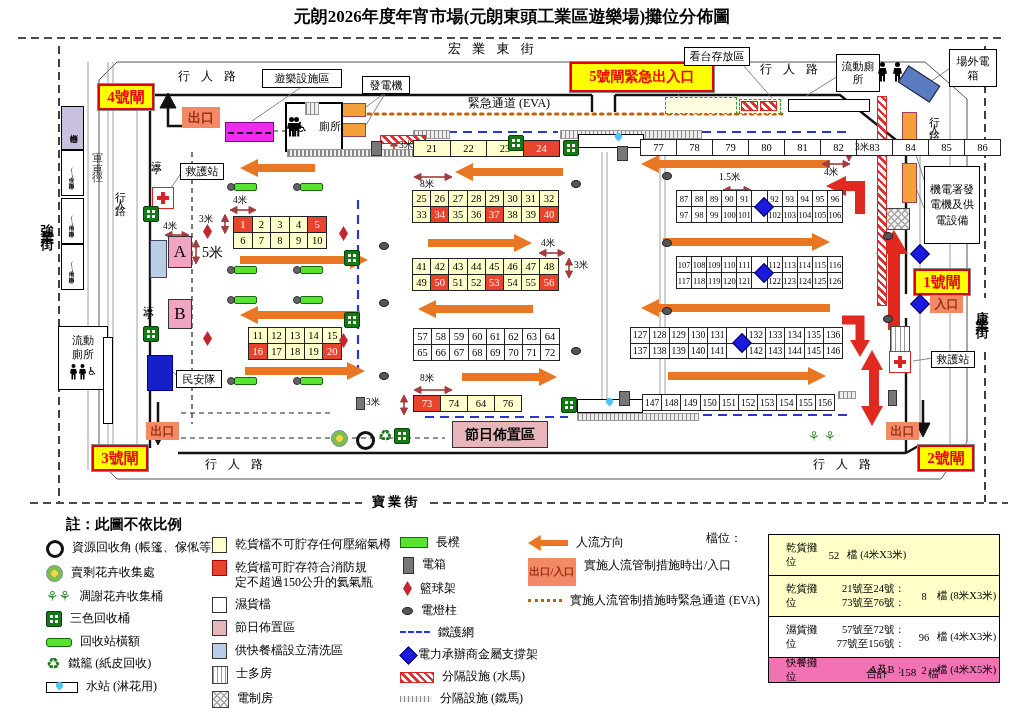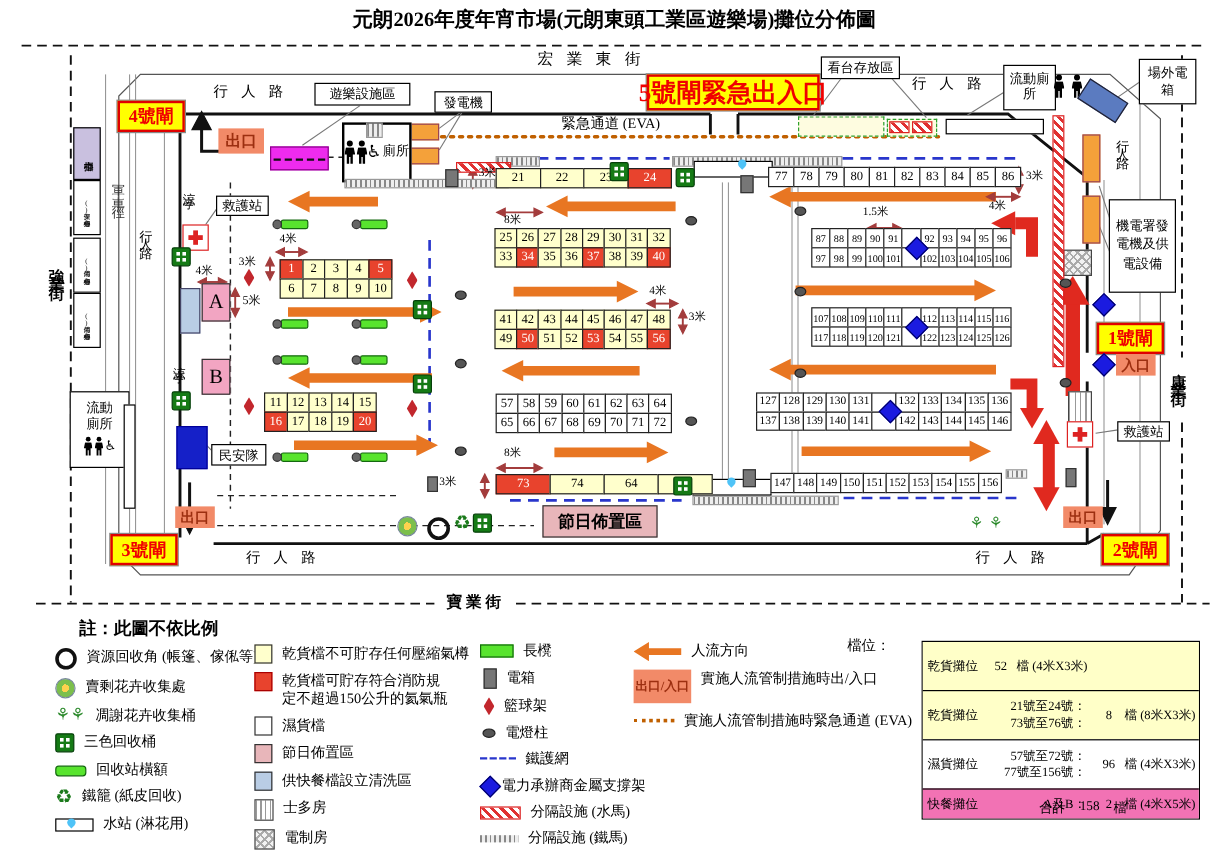--- a/index.html
+++ b/index.html
@@ -18,22 +18,22 @@
   .blk .r + .r{margin-top:-1px}
   .blk .c{box-sizing:border-box;border:1px solid #222;background:#FFFFCC;height:17px;
           display:flex;align-items:center;justify-content:center;font-size:10.5px}
   .blk .c + .c{margin-left:-1px}
   .blk.wet .c{background:#FFFFFF}
   .blk .c.red{background:#E8432D;color:#fff}
   .blk .c.gap{background:#fff}
   #b1 .c,#b2 .c{width:19.6px}
   #b3 .c{width:37.6px}
   #b4 .c,#b5 .c,#b6 .c{width:19.2px}
-  #b7 .c{width:46px}
-  #b8 .c{width:22px;height:16.5px}
+  #b7 .c{width:28px}
+  #b8 .c{width:37px;height:16.5px}
   #b9 .c,#b10 .c{width:16.1px;font-size:8.5px}
   #b11 .c{width:20.3px;height:16.5px;font-size:9.5px}
   #b12 .c{width:20.2px;font-size:9.5px}
   
   .bin{position:absolute;width:14px;height:14px;background:#157A15;border:1px solid #06400a;border-radius:2px}
   .bin::before{content:"";position:absolute;left:2.5px;top:2.5px;width:3.5px;height:3.5px;background:#fff;
                box-shadow:5px 0 #fff,0 5px #fff,5px 5px #fff}
   .bench{position:absolute;width:21px;height:6px;background:#58E42E;border:1.5px solid #14690F;border-radius:2px}
   .bench::before{content:"";position:absolute;left:-8px;top:-1px;width:6px;height:6px;border-radius:50%;background:#666;border:1px solid #333}
   .rdia{position:absolute;width:9px;height:15px;background:#C2272D;clip-path:polygon(50% 0,100% 50%,50% 100%,0 50%)}
@@ -92,21 +92,21 @@
   .i-hatchg{width:32px;height:6px;background:repeating-linear-gradient(90deg,#888 0 1.5px,#eee 1.5px 4px);margin-top:5px}
   .i-arrow{width:40px;height:16px;background:#E87622;clip-path:polygon(0 50%,32% 0,32% 32%,100% 32%,100% 68%,32% 68%,32% 100%)}
   .i-exitbox{width:48px;height:28px;background:#F28A68;color:#9C2F10;font-weight:bold;font-size:10.5px;display:flex;align-items:center;justify-content:center}
   .i-dotline{width:34px;border-top:3px dotted #C06000;margin-top:6px}
   
   #sumtable{position:absolute;left:768px;top:534px;font-size:10.5px;border:1px solid #000}
   .trow{display:flex;border-top:1px solid #000}
   .trow:first-child{border-top:none}
   .trow.row-yellow{background:#FFFFC8}.trow.row-white{background:#fff}.trow.row-pink{background:#F272B4}
   .tc{display:flex;align-items:center;box-sizing:border-box}
-  .tc.cat{width:52px;padding-left:4px}
+  .tc.cat{width:52px;padding-left:17px}
   .tc.rng{width:90px;flex-direction:column;align-items:flex-end;justify-content:center;padding-right:6px}
   .tc.cnt{width:26px;justify-content:center}
   .tc.unit{width:62px}
   #totalrow{position:absolute;left:768px;top:666px;width:230px;display:flex;font-size:11px}
 </style>
 </head>
 <body>
 
 <div id="stage">
 
@@ -275,41 +275,41 @@
   <div class="lbl vtext" style="left:114px;top:183px;font-size:11px;letter-spacing:7px">行人路</div>
   <div class="lbl vtext" style="left:928px;top:108px;font-size:11px;letter-spacing:7px">行人路</div>
   <div class="lbl vtext" style="left:91px;top:145px;font-size:11px;letter-spacing:9px;color:#333">軍車徑</div>
 
   <div class="wbox vtext" style="left:61px;top:106px;width:21px;height:42px;background:#C9C0DF;font-size:8px">指揮中心</div>
   <div class="wbox vtext" style="left:61px;top:150px;width:21px;height:44px;font-size:5.5px">(保安)指揮中心</div>
   <div class="wbox vtext" style="left:61px;top:198px;width:21px;height:44px;font-size:5.5px">(備用)指揮中心</div>
   <div class="wbox vtext" style="left:61px;top:244px;width:21px;height:44px;font-size:5.5px">(備用)指揮中心</div>
 
   <div class="gate" style="left:98px;top:84px;width:52px;height:22px;font-size:15px">4號閘</div>
-  <div class="gate" style="left:539px;top:62px;width:140px;height:26px;font-size:21px">5號閘緊急出入口</div>
+  <div class="gate" style="left:570px;top:62px;width:140px;height:26px;font-size:14px">5號閘緊急出入口</div>
   <div class="gate" style="left:914px;top:269px;width:52px;height:22px;font-size:15px">1號閘</div>
   <div class="gate" style="left:918px;top:445px;width:52px;height:22px;font-size:15px">2號閘</div>
   <div class="gate" style="left:92px;top:445px;width:52px;height:22px;font-size:15px">3號閘</div>
 
   <div class="exitbox" style="left:182px;top:107px;width:38px;height:21px;font-size:13px">出口</div>
   <div class="exitbox" style="left:146px;top:422px;width:33px;height:18px;font-size:12px">出口</div>
   <div class="exitbox" style="left:886px;top:422px;width:33px;height:18px;font-size:12px">出口</div>
   <div class="exitbox" style="left:930px;top:295px;width:33px;height:18px;font-size:12px">入口</div>
 
   <div class="wbox" style="left:262px;top:69px;width:78px;height:17px;font-size:11px">遊樂設施區</div>
   <div class="magenta" style="left:225px;top:122px;width:47px;height:18px"></div>
   <div class="wbox" style="left:362px;top:76px;width:46px;height:16px;font-size:11px">發電機</div>
   <div class="abs" style="left:342px;top:103px;width:22px;height:12px;background:#F4A13A;border:1px solid #945"></div>
   <div class="abs" style="left:342px;top:123px;width:22px;height:12px;background:#F4A13A;border:1px solid #945"></div>
 
   <div class="wbox" style="left:285px;top:102px;width:54px;height:46px;border-width:2px">
     <span class="person"></span>
     <span class="person" style="margin-left:2px"></span>
     <span class="wheel">♿</span>
-    <span class="lbl" style="position:static;font-size:11px;margin-left:1px">廁所</span>
+    <span class="lbl" style="position:static;font-size:11px;margin-left:11px">廁所</span>
   </div>
   <div class="hatchg" style="left:305px;top:102px;width:12px;height:11px"></div>
 
   <div class="lbl" style="left:468px;top:97px;font-size:12px">緊急通道 (EVA)</div>
   <div class="wbox" style="left:684px;top:47px;width:64px;height:17px;font-size:11px">看台存放區</div>
   <div class="storage" style="left:665px;top:97px;width:70px;height:15px"></div>
   <div class="storage" style="left:739px;top:99px;width:40px;height:13px"></div>
   <div class="hatchr" style="left:741px;top:101px;width:15px;height:8px"></div>
   <div class="hatchr" style="left:760px;top:101px;width:15px;height:8px"></div>
 
@@ -377,21 +377,21 @@
         <div class="c red">5</div>
       </div>
       <div class="r">
         <div class="c">6</div>
         <div class="c">7</div>
         <div class="c">8</div>
         <div class="c">9</div>
         <div class="c">10</div>
       </div>
     </div>
-  <div class="blk dry" id="b2" style="left:220px;top:327px">
+  <div class="blk dry" id="b2" style="left:248px;top:327px">
       <div class="r">
         <div class="c">11</div>
         <div class="c">12</div>
         <div class="c">13</div>
         <div class="c">14</div>
         <div class="c">15</div>
       </div>
       <div class="r">
         <div class="c red">16</div>
         <div class="c">17</div>
@@ -795,21 +795,21 @@
     </div>
   <div id="totalrow">
     <span style="width:120px;text-align:right">合計</span>
     <span style="width:40px;text-align:center">158</span>
     <span>檔</span>
   </div>
 
   <div id="dimlabels">
       <div class="lbl" style="left: 233px; top: 196px; font-size: 9.5px;">4米</div>
       <div class="lbl" style="left: 199px; top: 215px; font-size: 9.5px;">3米</div>
-      <div class="lbl" style="left: 202px; top: 246px; font-size: 10px;">5米</div>
+      <div class="lbl" style="left: 202px; top: 246px; font-size: 14px;">5米</div>
       <div class="lbl" style="left: 163px; top: 222px; font-size: 9.5px;">4米</div>
       <div class="lbl" style="left: 420px; top: 180px; font-size: 9.5px;">8米</div>
       <div class="lbl" style="left: 399px; top: 141px; font-size: 9.5px;">3米</div>
       <div class="lbl" style="left: 541px; top: 239px; font-size: 9.5px;">4米</div>
       <div class="lbl" style="left: 574px; top: 261px; font-size: 9.5px;">3米</div>
       <div class="lbl" style="left: 719px; top: 173px; font-size: 9.5px;">1.5米</div>
       <div class="lbl" style="left: 824px; top: 168px; font-size: 9.5px;">4米</div>
       <div class="lbl" style="left: 855px; top: 143px; font-size: 9.5px;">3米</div>
       <div class="lbl" style="left: 420px; top: 374px; font-size: 9.5px;">8米</div>
       <div class="lbl" style="left: 366px; top: 398px; font-size: 9.5px;">3米</div>

